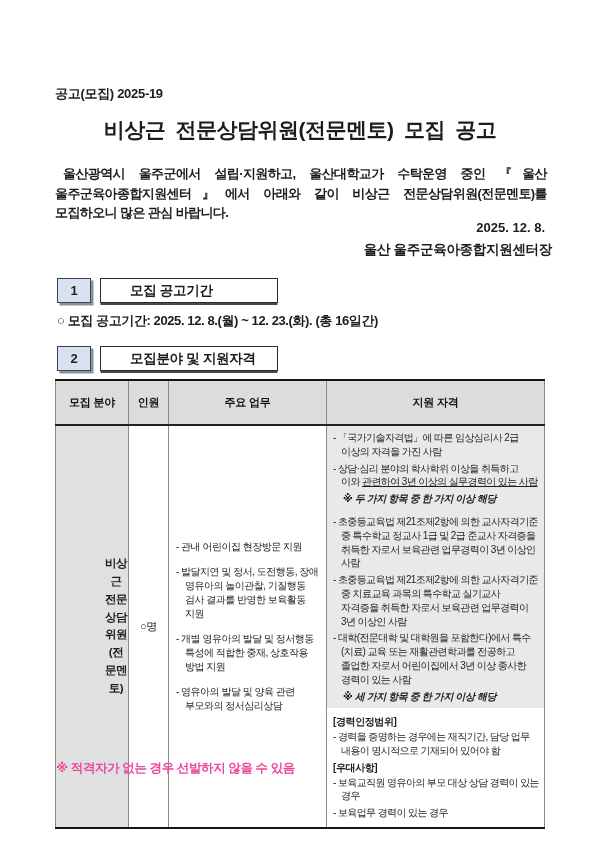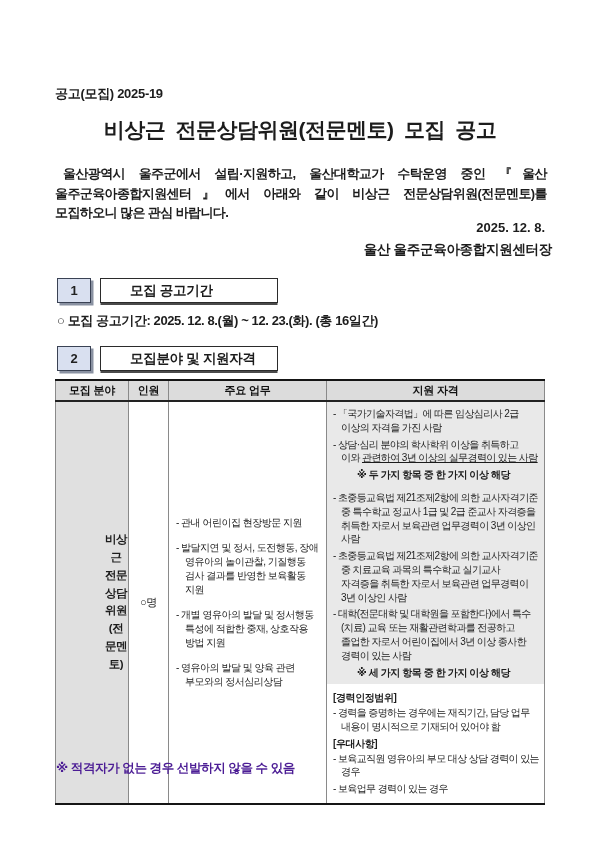--- a/index.html
+++ b/index.html
@@ -71,21 +71,21 @@
   }
   table.recruit col.c1 { width: 73px; }
   table.recruit col.c2 { width: 40px; }
   table.recruit col.c3 { width: 158px; }
   table.recruit col.c4 { width: 218px; }
   table.recruit th {
     background: #dcdcdc;
     border-left: 1px solid #8a8a8a; border-right: 1px solid #8a8a8a;
     border-bottom: 2px solid #222;
     font-size: 11px; font-weight: bold; letter-spacing: -0.2px;
-    height: 18px; padding: 2px 0; text-align: center; color: #111;
+    height: 18px; padding: 14px 0; text-align: center; color: #111;
   }
   table.recruit th:first-child { border-left: 1px solid #8a8a8a; }
   table.recruit td {
     border-left: 1px solid #8a8a8a; border-right: 1px solid #8a8a8a;
     vertical-align: middle;
     height: 356px;
   }
   td.cell-field {
     background: #e0e0e0; text-align: center;
     font-size: 11.5px; font-weight: bold; line-height: 1.55; letter-spacing: -0.4px; padding-left: 48px;
@@ -93,30 +93,30 @@
   td.cell-count { text-align: center; font-size: 11px; letter-spacing: -0.2px; }
   td.cell-duties { padding: 10px 7px; font-size: 10px; line-height: 1.4; letter-spacing: -0.5px; }
   .duty { padding-left: 9px; text-indent: -9px; margin-bottom: 11px; word-break: keep-all; }
   .duty:last-child { margin-bottom: 0; }
 
   td.cell-qual { vertical-align: top; padding: 0; font-size: 10px; line-height: 1.38; letter-spacing: -0.6px; }
   .qual-highlight { background: #e9e9e9; padding: 5px 5px 3px 6px; }
   .qual-plain { padding: 4px 5px 4px 6px; }
   .q-item { padding-left: 8px; text-indent: -8px; margin-bottom: 3px; word-break: keep-all; }
   .q-note {
-    padding-left: 8px; margin: 0 0 9px 16px;
-    font-weight: bold; letter-spacing: -0.4px;
+    padding-left: 8px; margin: 0 0 9px 2px;
+    font-weight: bold; font-style: italic; letter-spacing: -0.4px;
   }
   .q-note.last { margin-bottom: 2px; }
   .q-underline { text-decoration: underline; }
   .q-heading { font-weight: bold; margin: 3px 0 1px 0; letter-spacing: -0.4px; }
 
   .footnote {
     position: absolute; top: 760px; left: 56px; width: 490px;
-    font-size: 12.5px; font-weight: 600; letter-spacing: -0.4px; color: #4c1d95;
+    font-size: 12.5px; font-weight: 600; letter-spacing: -0.4px; color: #ec4899;
   }
 </style>
 </head>
 <body>
 
 <div class="page">
 
   <div class="doc-number">공고(모집) 2025-19</div>
 
   <h1 class="doc-title">비상근 전문상담위원(전문멘토) 모집 공고</h1>

